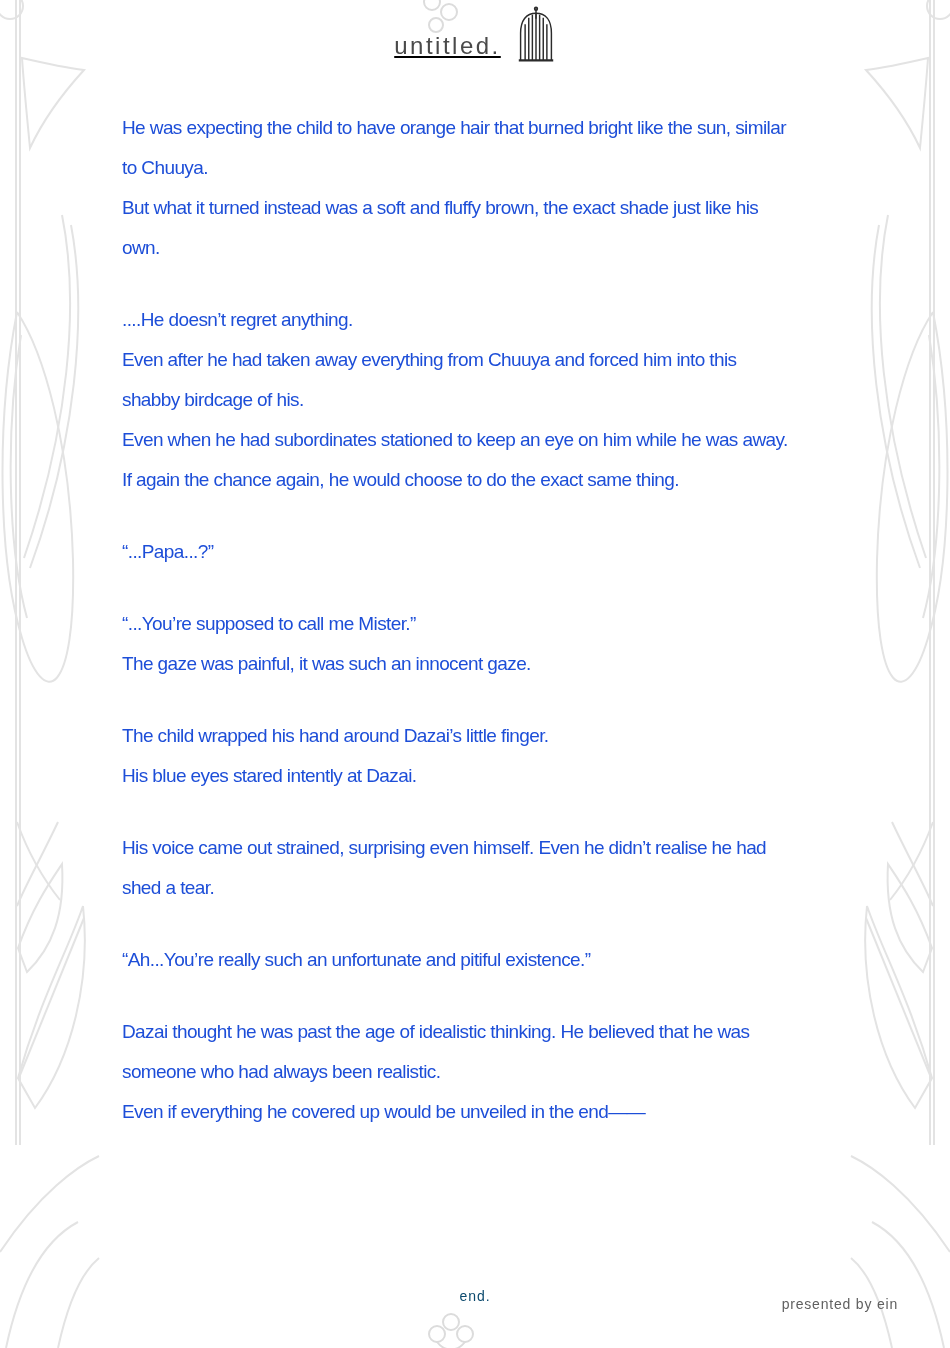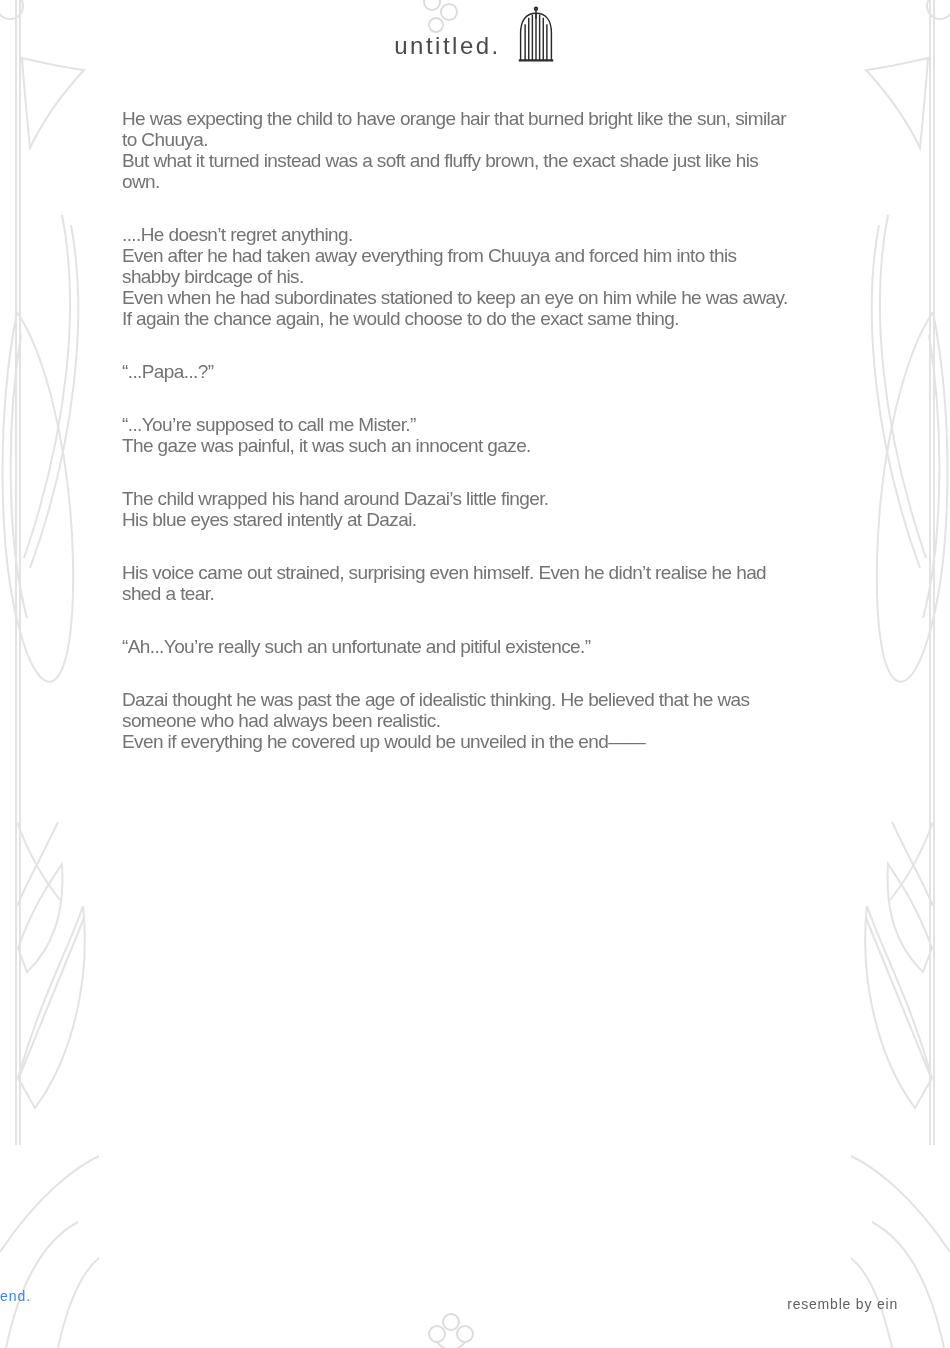--- a/index.html
+++ b/index.html
@@ -12,40 +12,41 @@
   }
   .page{position:absolute;inset:0;width:950px;height:1348px;background:#ffffff;}
   
   .decor-svg{
     position:absolute;left:0;top:0;width:950px;height:1348px;
     pointer-events:none;
   }
   
   .header{
     position:absolute;top:6px;left:0;width:950px;
-    display:flex;justify-content:center;align-items:flex-end;gap:15px;
+    display:flex;justify-content:center;align-items:flex-end;gap:15px;text-decoration:underline;
   }
   .title{
     font-size:24px;letter-spacing:2.5px;color:#4a4a4a;font-weight:400;
     padding-bottom:4px;
   }
   .cage{display:block;}
   
   .story{
     position:absolute;left:122px;top:108px;width:672px;
-    color:#737373;
-    font-size:19px;line-height:21px;letter-spacing:-0.6px;
+    color:#1d4ed8;
+    font-size:19px;line-height:40px;letter-spacing:-0.6px;
   }
   .para{
     margin:0 0 32px 0;
     white-space:pre-line;
   }
   .end{
     position:absolute;left:0;top:1288px;width:950px;
-    font-size:14px;color:#3b82f6;letter-spacing:1px;
+    text-align:center;
+    font-size:14px;color:#0c4a6e;letter-spacing:1px;
   }
   .credit{
     position:absolute;right:52px;top:1296px;
     font-size:14px;color:#5f5f5f;letter-spacing:0.8px;
   }
 </style>
 </head>
 <body>
 
 <div class="page">
@@ -112,15 +113,15 @@
 The gaze was painful, it was such an innocent gaze.</p>
     <p class="para">The child wrapped his hand around Dazai’s little finger.
 His blue eyes stared intently at Dazai.</p>
     <p class="para">His voice came out strained, surprising even himself. Even he didn’t realise he had shed a tear.</p>
     <p class="para">“Ah...You’re really such an unfortunate and pitiful existence.”</p>
     <p class="para">Dazai thought he was past the age of idealistic thinking. He believed that he was someone who had always been realistic.
 Even if everything he covered up would be unveiled in the end——</p>
   </div>
 
   <div class="end">end.</div>
-  <div class="credit">resemble by ein</div>
+  <div class="credit">presented by ein</div>
 
 </div>
 
 </body></html>

